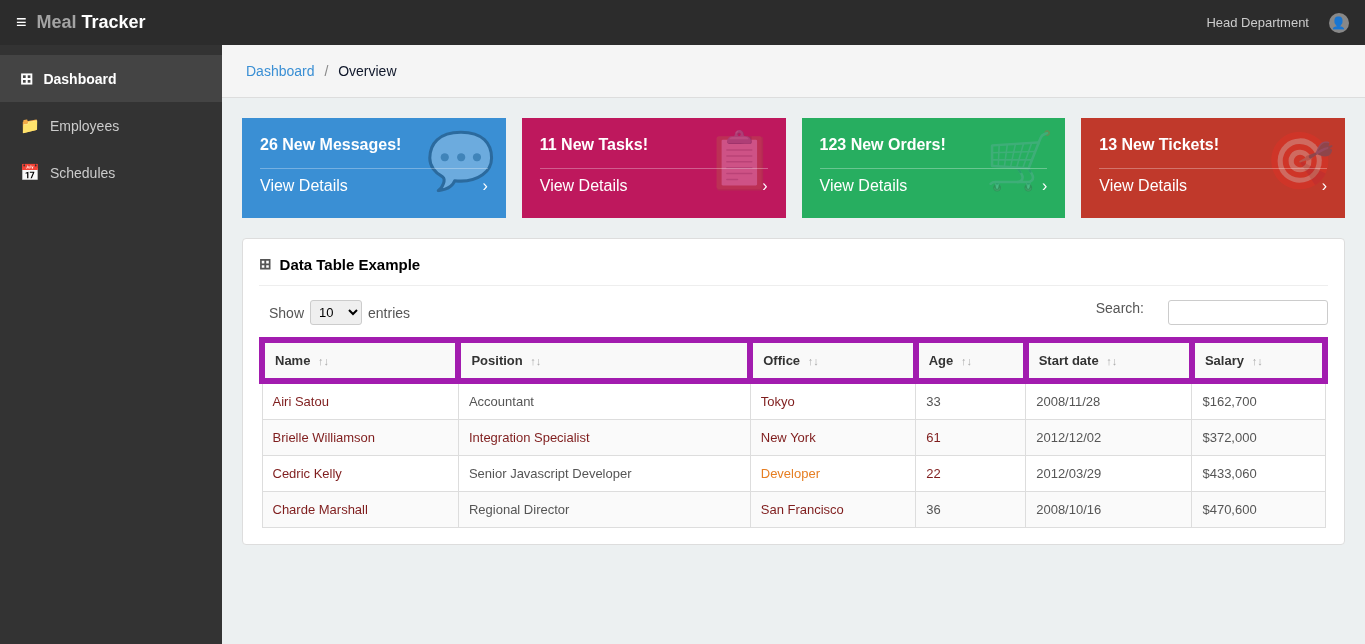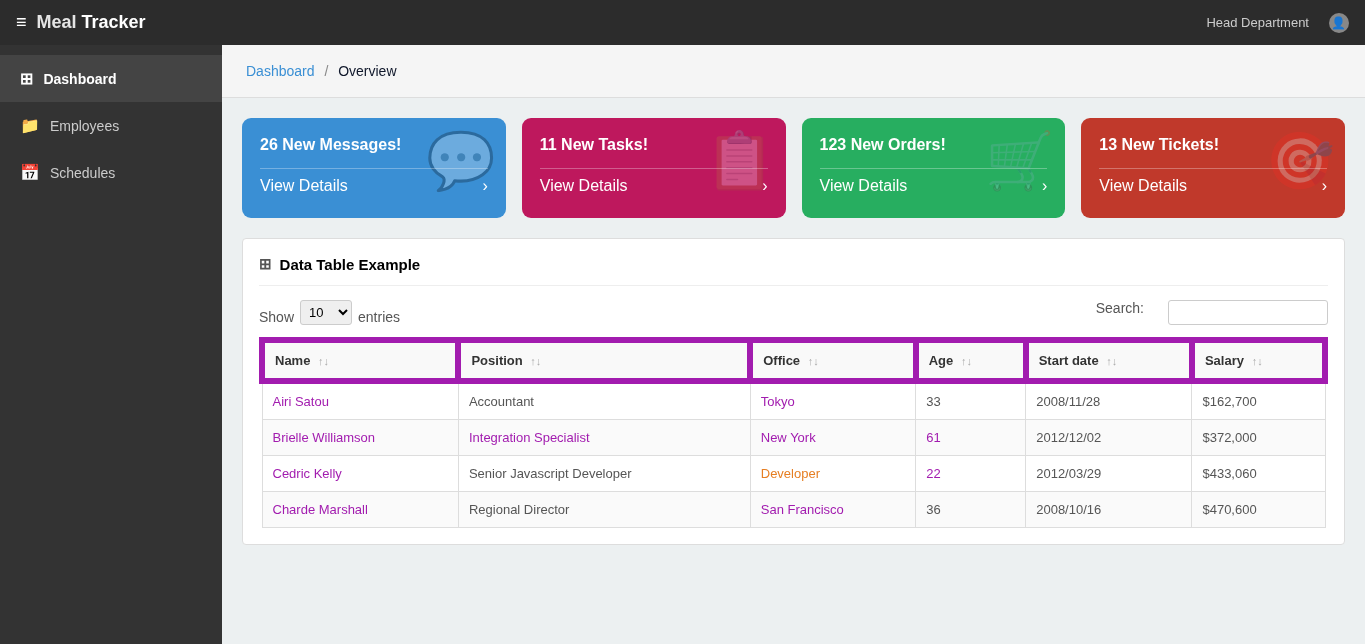--- a/index.html
+++ b/index.html
@@ -81,21 +81,21 @@
     .breadcrumb-current { color: #0f172a; }
 
     
     .cards-row {
       display: flex;
       gap: 16px;
       padding: 20px 20px 10px 20px;
     }
     .card {
       flex: 1;
-      border-radius: 9px;
+      border-radius: 0;
       padding: 18px 18px 0 18px;
       color: #fff;
       position: relative;
       overflow: hidden;
       min-height: 100px;
     }
     .card-blue { background-color: #3a8fd4; }
     .card-yellow { background-color: #be185d; }
     .card-green { background-color: #27ae60; }
     .card-red { background-color: #c0392b; }
@@ -148,21 +148,21 @@
       margin-bottom: 14px;
     }
     .table-grid-icon { color: #555; }
 
     .table-controls {
       display: flex;
       align-items: center;
       justify-content: space-between;
       margin-bottom: 12px;
     }
-    .table-controls-left { display: flex; align-items: flex-end; gap: 6px; font-size: 14px; color: #555; }
+    .table-controls-left { display: flex; align-items: center; gap: 6px; font-size: 14px; color: #555; margin-left: 10px; }
     .table-controls-right { display: flex; align-items: flex-start; gap: 24px; font-size: 14px; color: #555; }
     .entries-select {
       border: 1px solid #ccc;
       border-radius: 3px;
       padding: 3px 4px;
       font-size: 13px;
     }
     .search-input {
       border: 1px solid #ccc;
       border-radius: 3px;
@@ -187,31 +187,31 @@
       font-weight: bold;
       white-space: nowrap;
     }
     .data-table th .sort-icons { color: #aaa; font-size: 11px; margin-left: 4px; }
     .data-table td {
       border: 1px solid #ddd;
       padding: 10px 10px;
       color: #555;
     }
     .data-table tr:nth-child(even) td { background: #fafafa; }
-    .link-blue { color: #a21caf; cursor: pointer; }
+    .link-blue { color: #7f1d1d; cursor: pointer; }
     .link-orange { color: #e67e22; cursor: pointer; }
   </style>
 </head>
 <body>
 
 <div class="navbar">
   <div class="navbar-left">
     <span class="hamburger">≡</span>
     <span class="navbar-title">
-      <span style="color:#e5e5e5;">Meal</span><span> Tracker</span>
+      <span style="color:#a3a3a3;">Meal</span><span> Tracker</span>
     </span>
   </div>
   <div class="navbar-right">
     <span>Head Department</span>
     <span class="user-icon">👤</span>
   </div>
 </div>
 
 <div class="layout">
 

